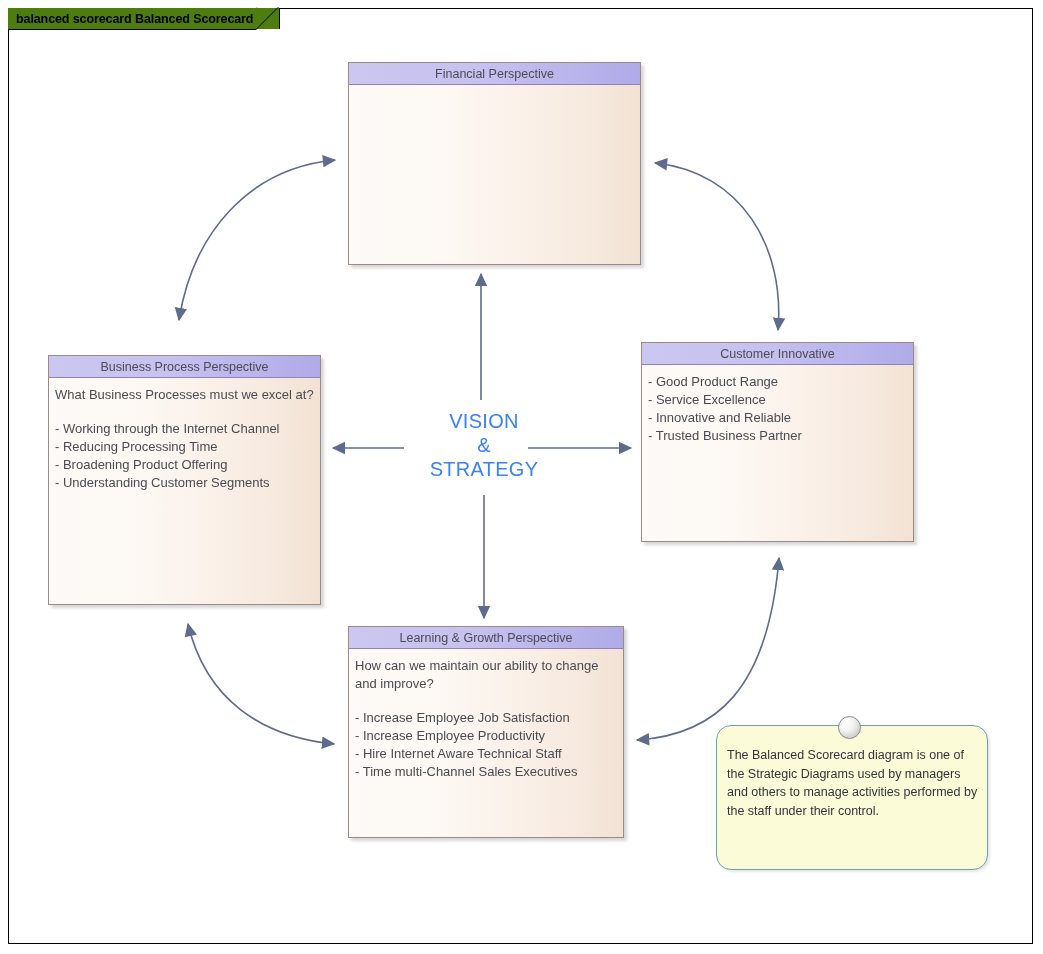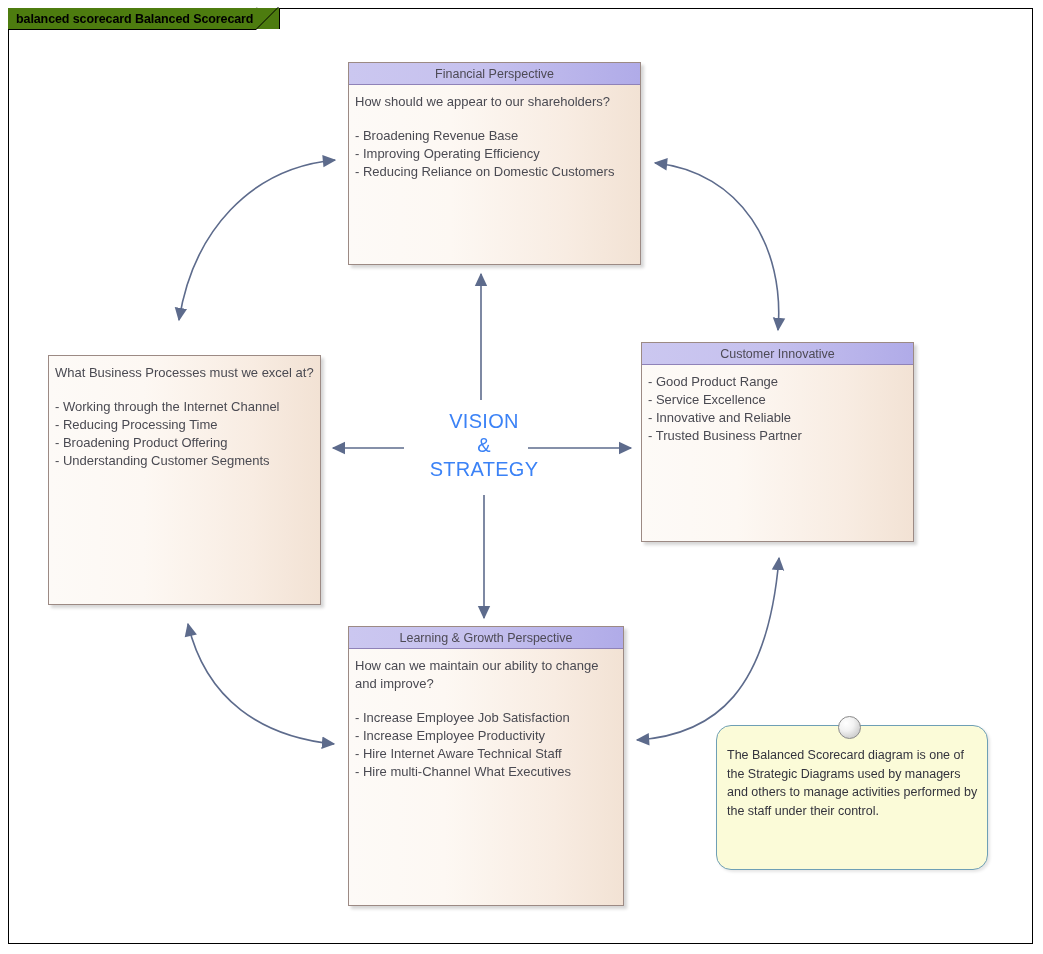--- a/index.html
+++ b/index.html
@@ -126,21 +126,21 @@
     font-size: 13px;
     color: #4a4a52;
     line-height: 18px;
     white-space: nowrap;
   }
 
   
   #box-financial          { left: 348px; top: 62px;  width: 293px; height: 203px; }
   #box-business-process   { left: 48px;  top: 355px; width: 273px; height: 250px; }
   #box-customer           { left: 641px; top: 342px; width: 273px; height: 200px; }
-  #box-learning-growth    { left: 348px; top: 626px; width: 276px; height: 280px; }
+  #box-learning-growth    { left: 348px; top: 626px; width: 276px; height: 212px; }
 
   
   #vision-strategy {
     position: absolute;
     left: 412px;
     top: 409px;
     width: 144px;
     text-align: center;
     z-index: 12;
   }
@@ -226,31 +226,26 @@
     <path d="M 655,163 C 742,172 785,248 778,330" marker-start="url(#arrow-start)" marker-end="url(#arrow-end)"></path>
     <path d="M 188,624 C 206,700 262,737 334,744" marker-start="url(#arrow-start)" marker-end="url(#arrow-end)"></path>
     <path d="M 637,740 C 716,735 768,690 779,558" marker-start="url(#arrow-start)" marker-end="url(#arrow-end)"></path>
   </g>
 </svg>
 
 <div class="perspective-box" id="box-financial">
   <div class="box-header">
     <span class="box-header-title">Financial Perspective</span>
   </div>
-  <div class="box-body">
-    <p class="box-question">How should we appear to our shareholders?</p>
-    <ul class="box-list">
-      <li>- Broadening Revenue Base</li>
-      <li>- Improving Operating Efficiency</li>
-      <li>- Reducing Reliance on Domestic Customers</li>
-    </ul>
-  </div>
 </div>
 
 <div class="perspective-box" id="box-business-process">
+  <div class="box-header">
+    <span class="box-header-title">Business Process Perspective</span>
+  </div>
   <div class="box-body">
     <p class="box-question">What Business Processes must we excel at?</p>
     <ul class="box-list">
       <li>- Working through the Internet Channel</li>
       <li>- Reducing Processing Time</li>
       <li>- Broadening Product Offering</li>
       <li>- Understanding Customer Segments</li>
     </ul>
   </div>
 </div>
@@ -272,21 +267,21 @@
 <div class="perspective-box" id="box-learning-growth">
   <div class="box-header">
     <span class="box-header-title">Learning &amp; Growth Perspective</span>
   </div>
   <div class="box-body">
     <p class="box-question">How can we maintain our ability to change and improve?</p>
     <ul class="box-list">
       <li>- Increase Employee Job Satisfaction</li>
       <li>- Increase Employee Productivity</li>
       <li>- Hire Internet Aware Technical Staff</li>
-      <li>- Hire multi-Channel What Executives</li>
+      <li>- Time multi-Channel Sales Executives</li>
     </ul>
   </div>
 </div>
 
 <div id="vision-strategy">
   <div class="vision-line">VISION</div>
   <div class="vision-line">&amp;</div>
   <div class="vision-line">STRATEGY</div>
 </div>
 

